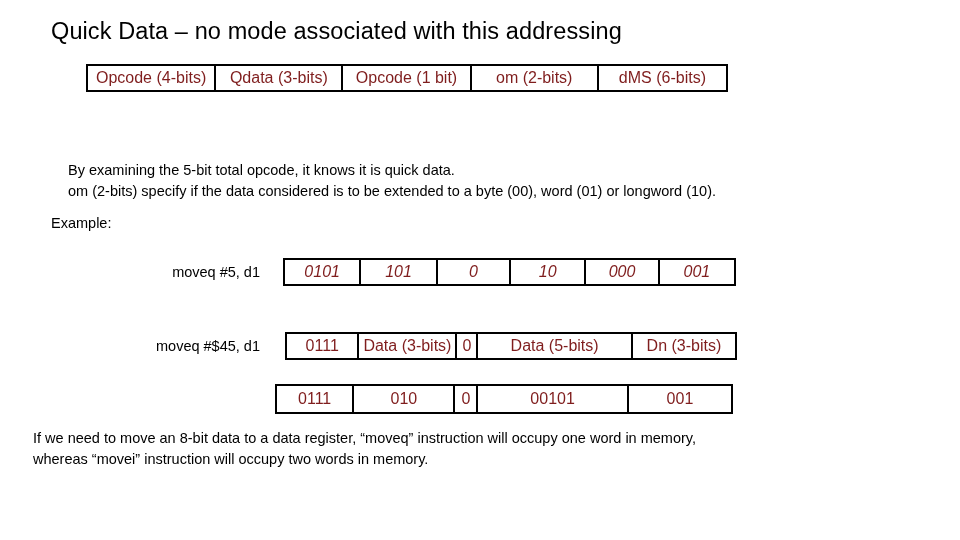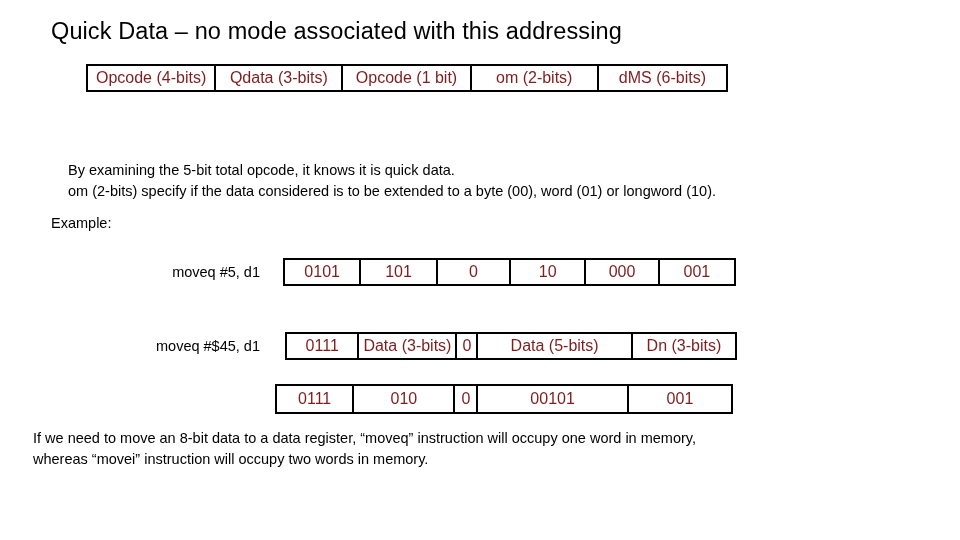--- a/index.html
+++ b/index.html
@@ -61,20 +61,21 @@
     left: 86px;
     top: 64px;
     width: 642px;
     height: 28px;
   }
   #table-addq {
     left: 283px;
     top: 258px;
     width: 453px;
     height: 28px;
+    font-style: italic;
   }
   #table-moveq {
     left: 285px;
     top: 332px;
     width: 452px;
     height: 28px;
   }
   #table-moveq-bits {
     left: 275px;
     top: 384px;

